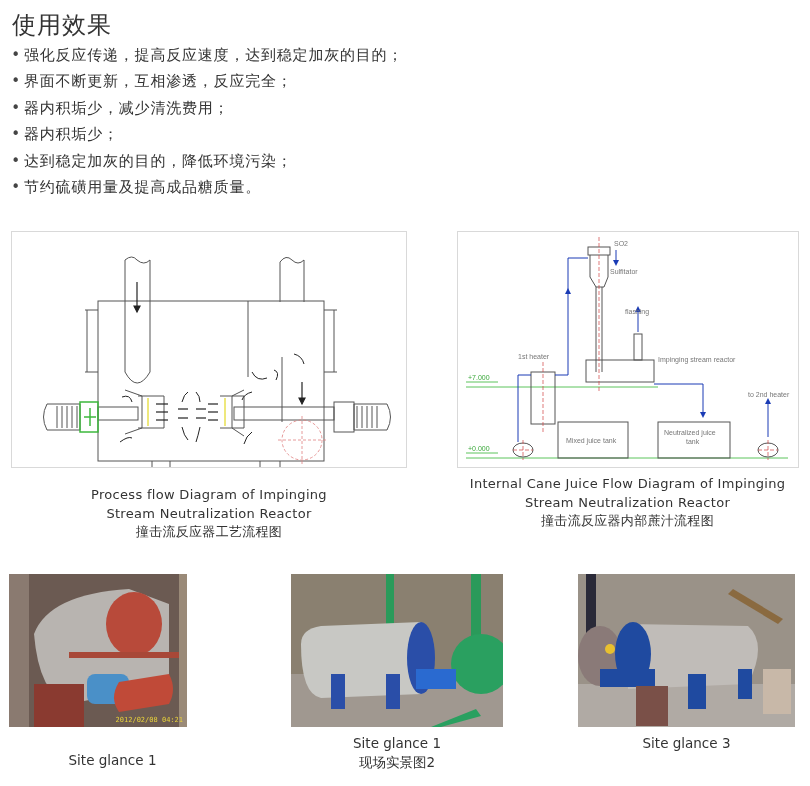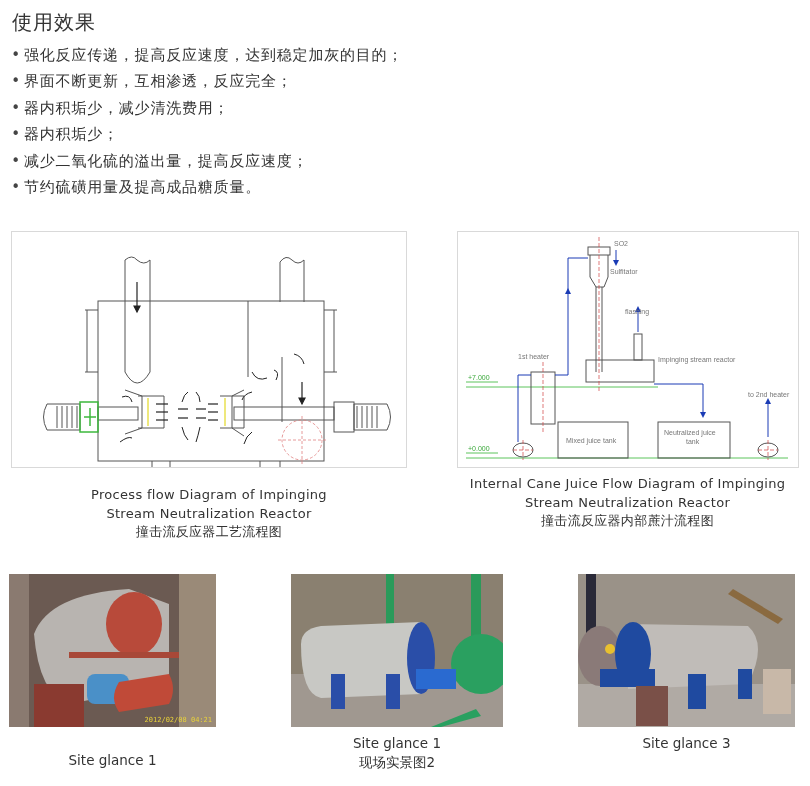--- a/index.html
+++ b/index.html
@@ -1,35 +1,35 @@
 <!DOCTYPE html>
 <html><head>
 <meta charset="utf-8">
 <style>
   * { box-sizing: border-box; margin: 0; padding: 0; }
   html, body { width: 810px; height: 786px; background: #ffffff; overflow: hidden; }
   body { position: relative; font-family: "DejaVu Sans", "Liberation Sans", sans-serif; color: #333; }
 
-  .section-title { position: absolute; left: 12px; top: 9px; font-size: 20px; color: #333; letter-spacing: 1px; }
+  .section-title { position: absolute; left: 12px; top: 9px; font-size: 24px; color: #333; letter-spacing: 1px; }
   .bullets { position: absolute; left: 8px; top: 42px; list-style: none; }
   .bullets li { height: 26.4px; font-size: 15px; line-height: 26px; color: #333; letter-spacing: 0.8px; display: flex; }
   .bullets li .dot { width: 16px; text-align: center; color: #444; }
 
   .diagram { position: absolute; background: #fff; border: 1px solid #d9d9d9; overflow: hidden; }
   .diagram svg { display: block; }
   #diag1 { left: 11px; top: 231px; width: 396px; height: 237px; }
   #diag2 { left: 457px; top: 231px; width: 342px; height: 237px; }
 
   .caption { position: absolute; text-align: center; font-family: "DejaVu Sans", sans-serif; font-size: 13px; line-height: 18.5px; color: #333; letter-spacing: 0.3px; }
   #cap1 { left: 11px; width: 396px; top: 486px; }
   #cap2 { left: 440px; width: 375px; top: 475px; }
 
   .photo { position: absolute; overflow: hidden; }
   .photo svg { display: block; }
-  #photo1 { left: 9px; top: 574px; width: 207px; height: 153px; }
+  #photo1 { left: 9px; top: 574px; width: 178px; height: 153px; }
   #photo2 { left: 291px; top: 574px; width: 212px; height: 153px; }
   #photo3 { left: 578px; top: 574px; width: 217px; height: 153px; }
   .ptext { position: absolute; text-align: center; font-size: 13.5px; line-height: 19px; color: #333; }
   #pt1 { left: 9px; width: 207px; top: 734px; margin-top: 17px; }
   #pt2 { left: 291px; width: 212px; top: 734px; }
   #pt3 { left: 578px; width: 217px; top: 734px; }
   .stamp { position: absolute; right: 4px; bottom: 3px; font-family: "DejaVu Sans Mono", monospace; font-size: 7px; color: #e8d23a; }
   .lbl { font-family: "Liberation Sans", sans-serif; font-size: 7px; fill: #777; }
 </style>
 </head>
@@ -49,21 +49,21 @@
   <li>
       <span class="dot">•</span>
       <span>器内积垢少，减少清洗费用；</span>
     </li>
   <li>
       <span class="dot">•</span>
       <span>器内积垢少；</span>
     </li>
   <li>
       <span class="dot">•</span>
-      <span>减少二氧化硫的溢出量，提高反应速度；</span>
+      <span>达到稳定加灰的目的，降低环境污染；</span>
     </li>
   <li>
       <span class="dot">•</span>
       <span>节约硫磺用量及提高成品糖质量。</span>
     </li>
 </ul>
 
 <div id="diag1" class="diagram">
   <svg width="396" height="237" viewBox="0 0 396 237">
     <g fill="none" stroke="#555" stroke-width="1">

